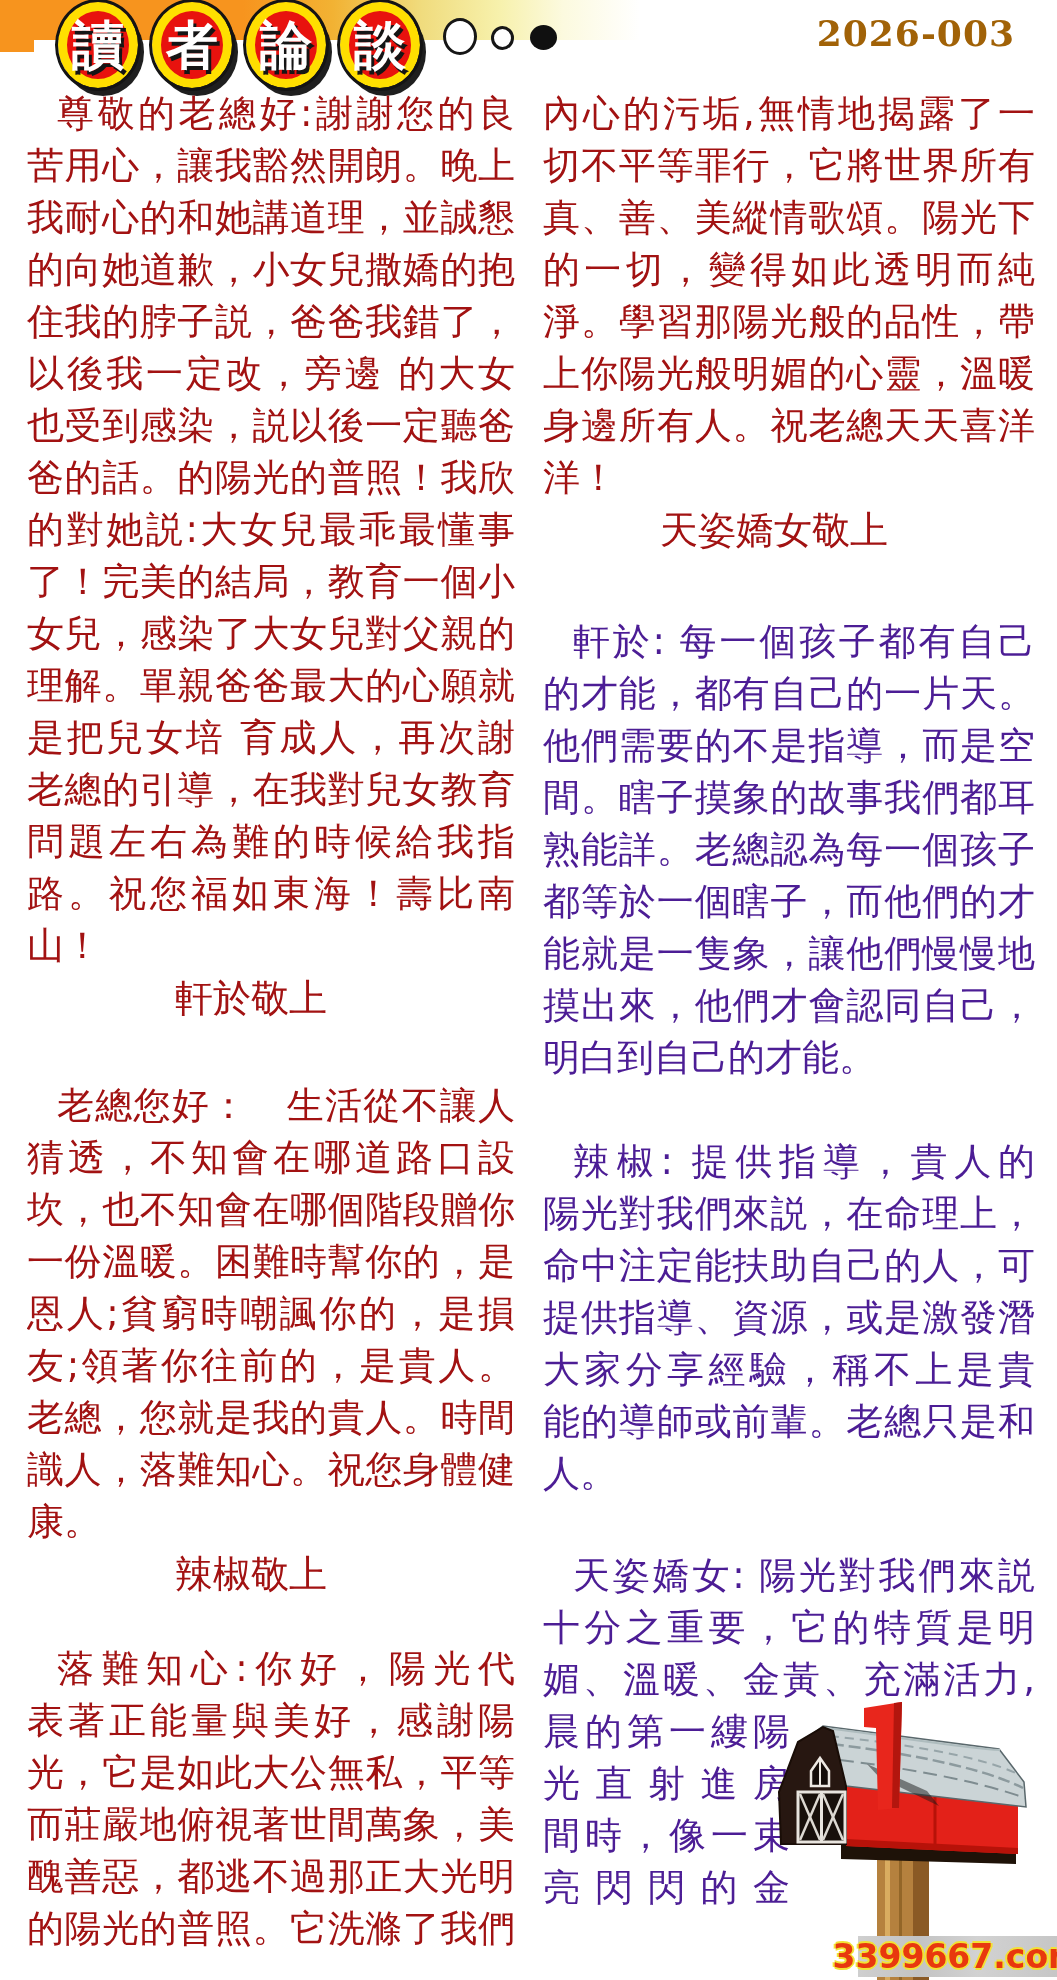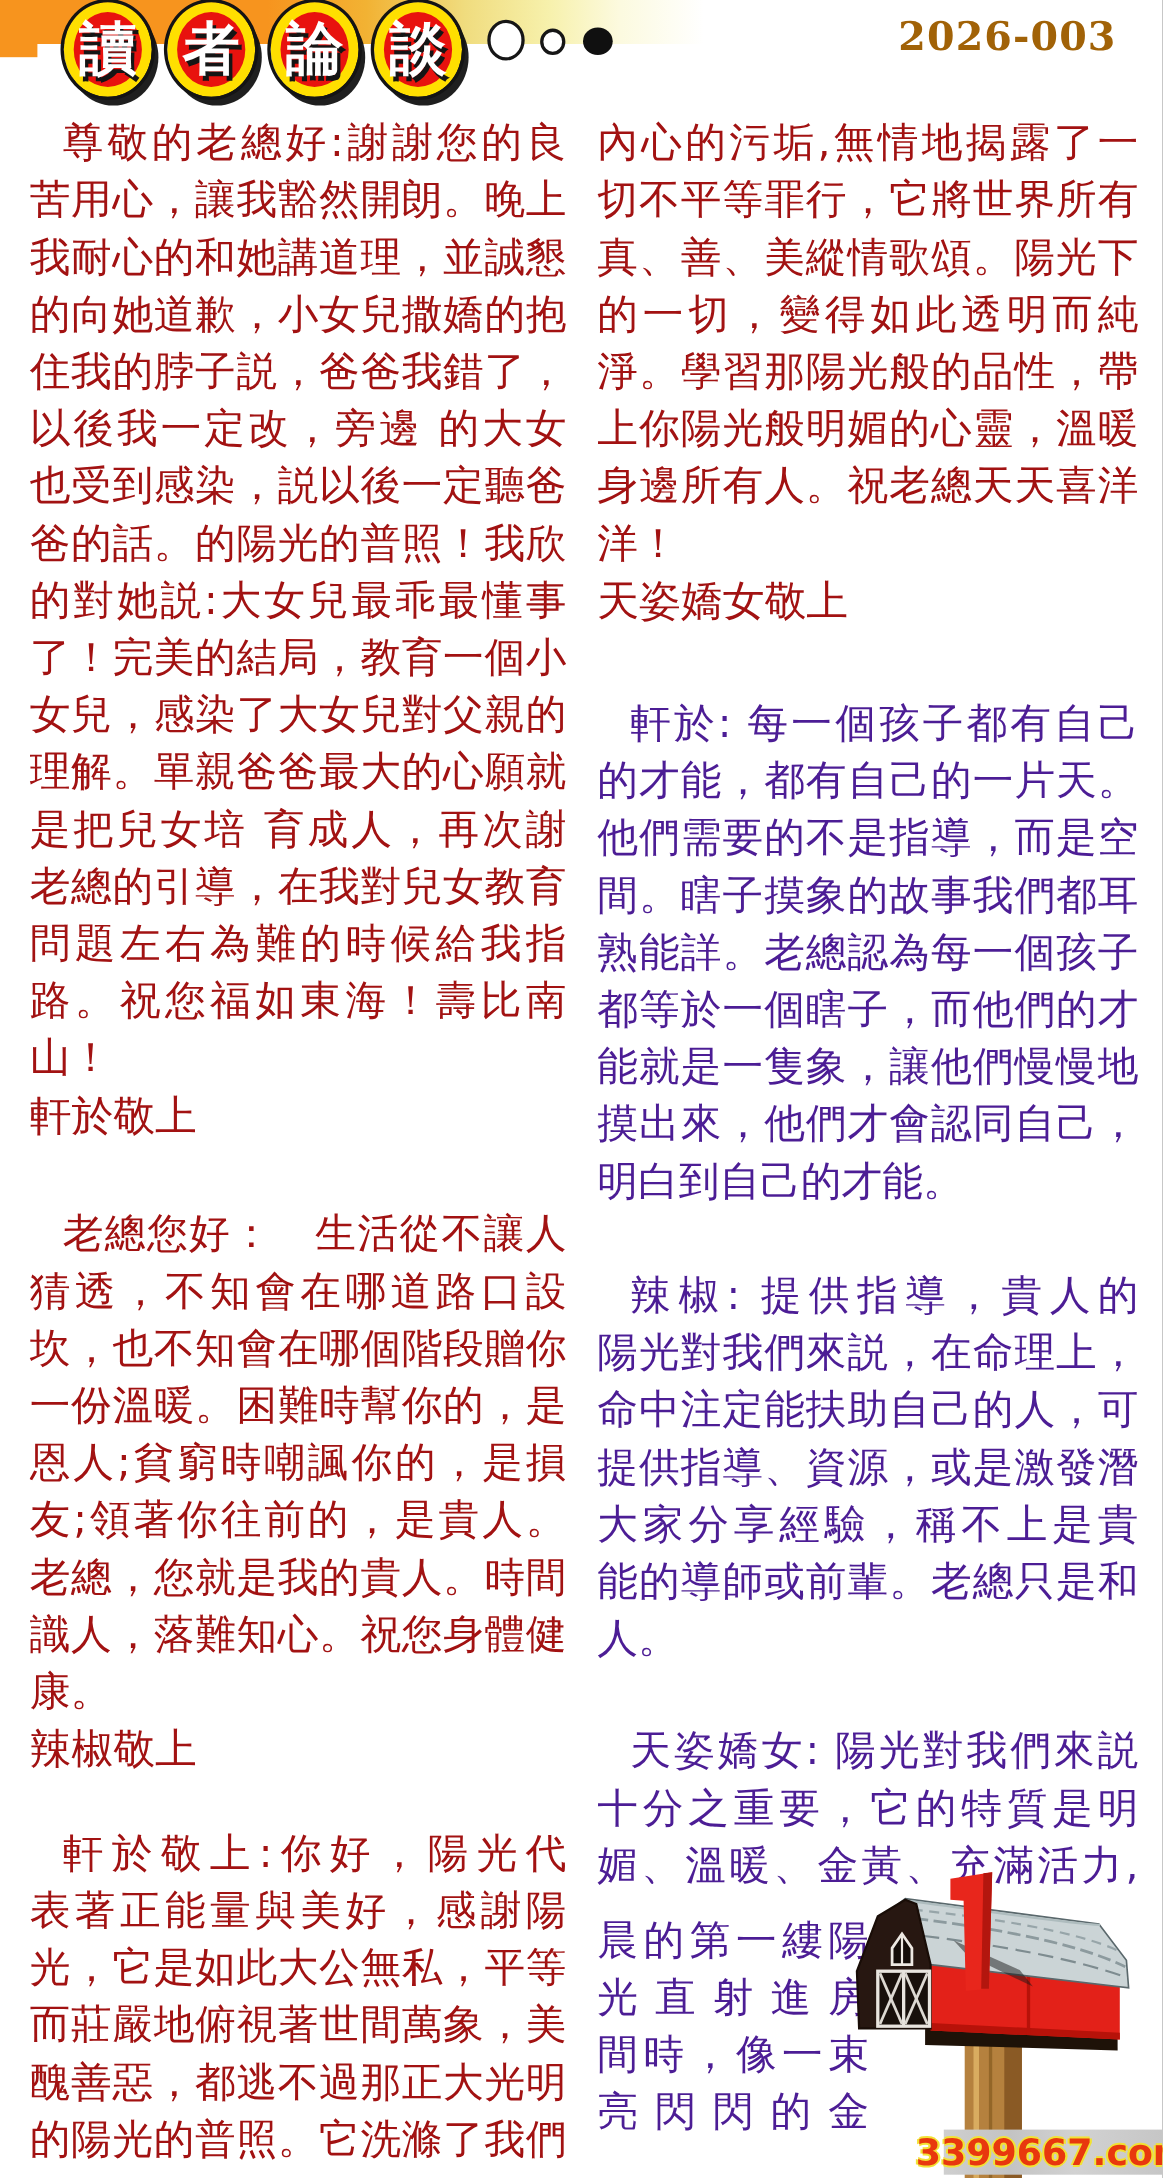--- a/index.html
+++ b/index.html
@@ -44,27 +44,27 @@
   .col{position:absolute;top:88px;}
   .col-left{left:27px;width:488px;}
   .col-right{left:543px;width:492px;}
   .line{
     height:52px;line-height:52px;font-size:37px;
     text-align:justify;text-align-last:justify;
     text-justify:inter-character;
     overflow:hidden;
   }
   .line.natural{text-align-last:left;}
-  .par .line:first-child{text-indent:30px;margin-top:16px;}
+  .par .line:first-child{text-indent:30px;}
   .par.no-indent .line:first-child{text-indent:0;}
   .red{color:#A21212;}
   .black{color:#4c1d95;}
   .sig{
     height:52px;line-height:52px;font-size:38px;
-    text-align:left;padding-right:40px;font-weight:500;
+    text-align:center;padding-right:40px;font-weight:500;
   }
   .sig-r{padding-right:30px;}
   .m-l2{margin-top:56px;}
   .m-l3{margin-top:43px;}
   .m-r1{margin-top:60px;}
   .m-r2{margin-top:52px;}
   .m-r3{margin-top:50px;}
   .narrow{width:247px;}
   .lastline{width:340px;}
   
@@ -136,21 +136,21 @@
         <div class="line">一份溫暖。困難時幫你的，是</div>
         <div class="line">恩人;貧窮時嘲諷你的，是損</div>
         <div class="line">友;領著你往前的，是貴人。而</div>
         <div class="line">老總，您就是我的貴人。時間</div>
         <div class="line">識人，落難知心。祝您身體健</div>
         <div class="line natural">康。</div>
       </section>
     <div class="sig red">辣椒敬上</div>
 
     <section class="par red m-l3">
-        <div class="line">軒於敬上:你好，陽光代</div>
+        <div class="line">落難知心:你好，陽光代</div>
         <div class="line">表著正能量與美好，感謝陽</div>
         <div class="line">光，它是如此大公無私，平等</div>
         <div class="line">而莊嚴地俯視著世間萬象，美</div>
         <div class="line">醜善惡，都逃不過那正大光明</div>
         <div class="line">的陽光的普照。它洗滌了我們</div>
       </section>
   </div>
 
   <div class="col col-right">
     <section class="par red no-indent">

